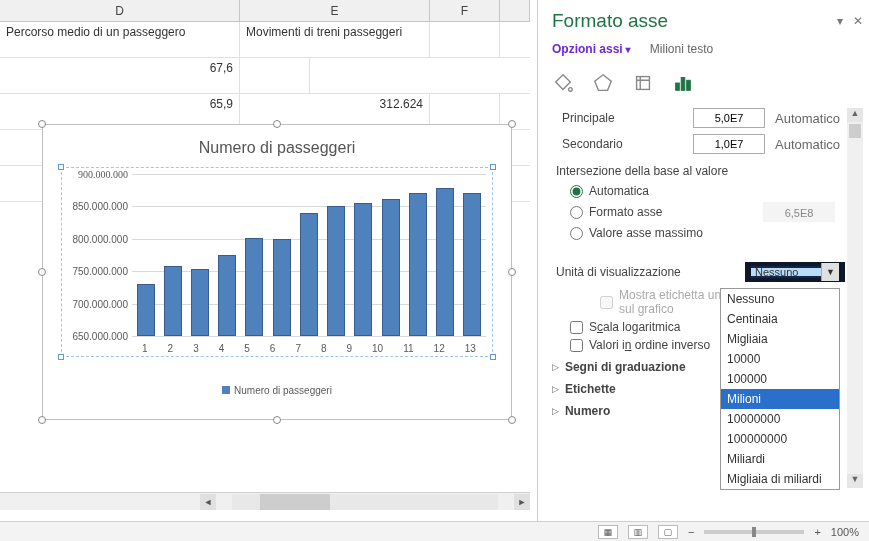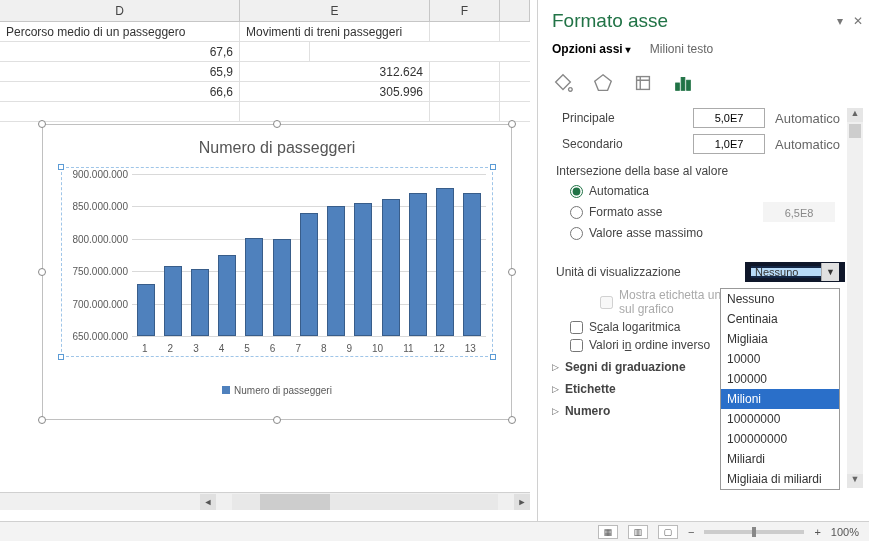--- a/index.html
+++ b/index.html
@@ -8,21 +8,21 @@
   .main-area { position: absolute; left: 0; top: 0; width: 530px; height: 520px; background: #fff; }
   
   
   .col-headers { display: flex; height: 22px; border-bottom: 1px solid #c6c6c6; }
   .col-header { text-align: center; line-height: 22px; background: #f0f0f0; border-right: 1px solid #c6c6c6; color: #444; }
   .col-d { width: 240px; }
   .col-e { width: 190px; }
   .col-f { width: 70px; }
   .col-g { width: 30px; }
   
-  .row { display: flex; height: 20px; border-bottom: 1px solid #e0e0e0; }
+  .row { display: flex; height: 36px; border-bottom: 1px solid #e0e0e0; }
   .cell { border-right: 1px solid #e0e0e0; padding: 0 6px; line-height: 20px; }
   .cell.d { width: 240px; text-align: right; }
   .cell.e { width: 190px; text-align: right; }
   .cell.f { width: 70px; }
   .cell.hdr { text-align: left; }
   
   
   .chart-container { position: absolute; left: 42px; top: 124px; width: 470px; height: 296px; background: #fff; border: 1px solid #c0c0c0; }
   .chart-container::before, .chart-container::after,
   .handle-tl, .handle-tr, .handle-bl, .handle-br,
@@ -59,21 +59,21 @@
   .scroll-track { flex: 1; position: relative; height: 16px; background: #e8e8e8; margin: 0 16px; }
   .scroll-thumb { position: absolute; left: 28px; width: 70px; top: 0; bottom: 0; background: #cdcdcd; }
   .scroll-btn { width: 16px; height: 16px; background: #e0e0e0; text-align: center; line-height: 16px; font-size: 9px; color: #555; }
   
   
   .format-pane { position: absolute; right: 0; top: 0; bottom: 20px; width: 332px; background: #fff; border-left: 1px solid #d0d0d0; padding: 10px 6px 10px 14px; }
   .pane-title { font-size: 19px; color: #217346; font-weight: normal; }
   .pane-hdr { display: flex; justify-content: space-between; align-items: center; }
   .pane-ctrls { display: flex; gap: 10px; color: #777; font-size: 12px; }
   .pane-subtabs { margin-top: 10px; font-size: 12px; }
-  .subtab-active { color: #000000; font-weight: 600; margin-right: 16px; }
+  .subtab-active { color: #6d28d9; font-weight: 600; margin-right: 16px; }
   .subtab-active::after { content: " ▾"; font-size: 10px; }
   .subtab { color: #666; }
   .icon-row { display: flex; gap: 18px; margin: 16px 0 14px; align-items: center; }
   .icon-btn { width: 22px; height: 22px; display: flex; align-items: center; justify-content: center; color: #555; }
   .icon-btn svg { width: 22px; height: 22px; }
   .icon-active svg { stroke: #217346; fill: #217346; }
   
   .pane-body { position: relative; height: 380px; overflow: visible; padding-right: 18px; }
   .pane-scroll { position: absolute; right: 0; top: 0; bottom: 0; width: 16px; background: #f0f0f0; }
   .pane-scroll-thumb { position: absolute; top: 2px; left: 2px; right: 2px; height: 14px; background: #cdcdcd; }
@@ -165,21 +165,21 @@
             <div class="ylabel" style="top: 100%;">650.000.000</div>
             <div class="gridline" style="top: 80%;"></div>
             <div class="ylabel" style="top: 80%;">700.000.000</div>
             <div class="gridline" style="top: 60%;"></div>
             <div class="ylabel" style="top: 60%;">750.000.000</div>
             <div class="gridline" style="top: 40%;"></div>
             <div class="ylabel" style="top: 40%;">800.000.000</div>
             <div class="gridline" style="top: 20%;"></div>
             <div class="ylabel" style="top: 20%;">850.000.000</div>
             <div class="gridline" style="top: 0%;"></div>
-            <div class="ylabel" style="top: 0%;">900.000.000</div>
+            <div class="ylabel" style="top: 0%; font-family: Liberation Serif, serif;">900.000.000</div>
           </div>
         <div class="bars" id="bars-container">
             <div class="bar" style="height: 32%;"></div>
             <div class="bar" style="height: 43.2%;"></div>
             <div class="bar" style="height: 41.2%;"></div>
             <div class="bar" style="height: 50%;"></div>
             <div class="bar" style="height: 60.8%;"></div>
             <div class="bar" style="height: 60%;"></div>
             <div class="bar" style="height: 76%;"></div>
             <div class="bar" style="height: 80%;"></div>

